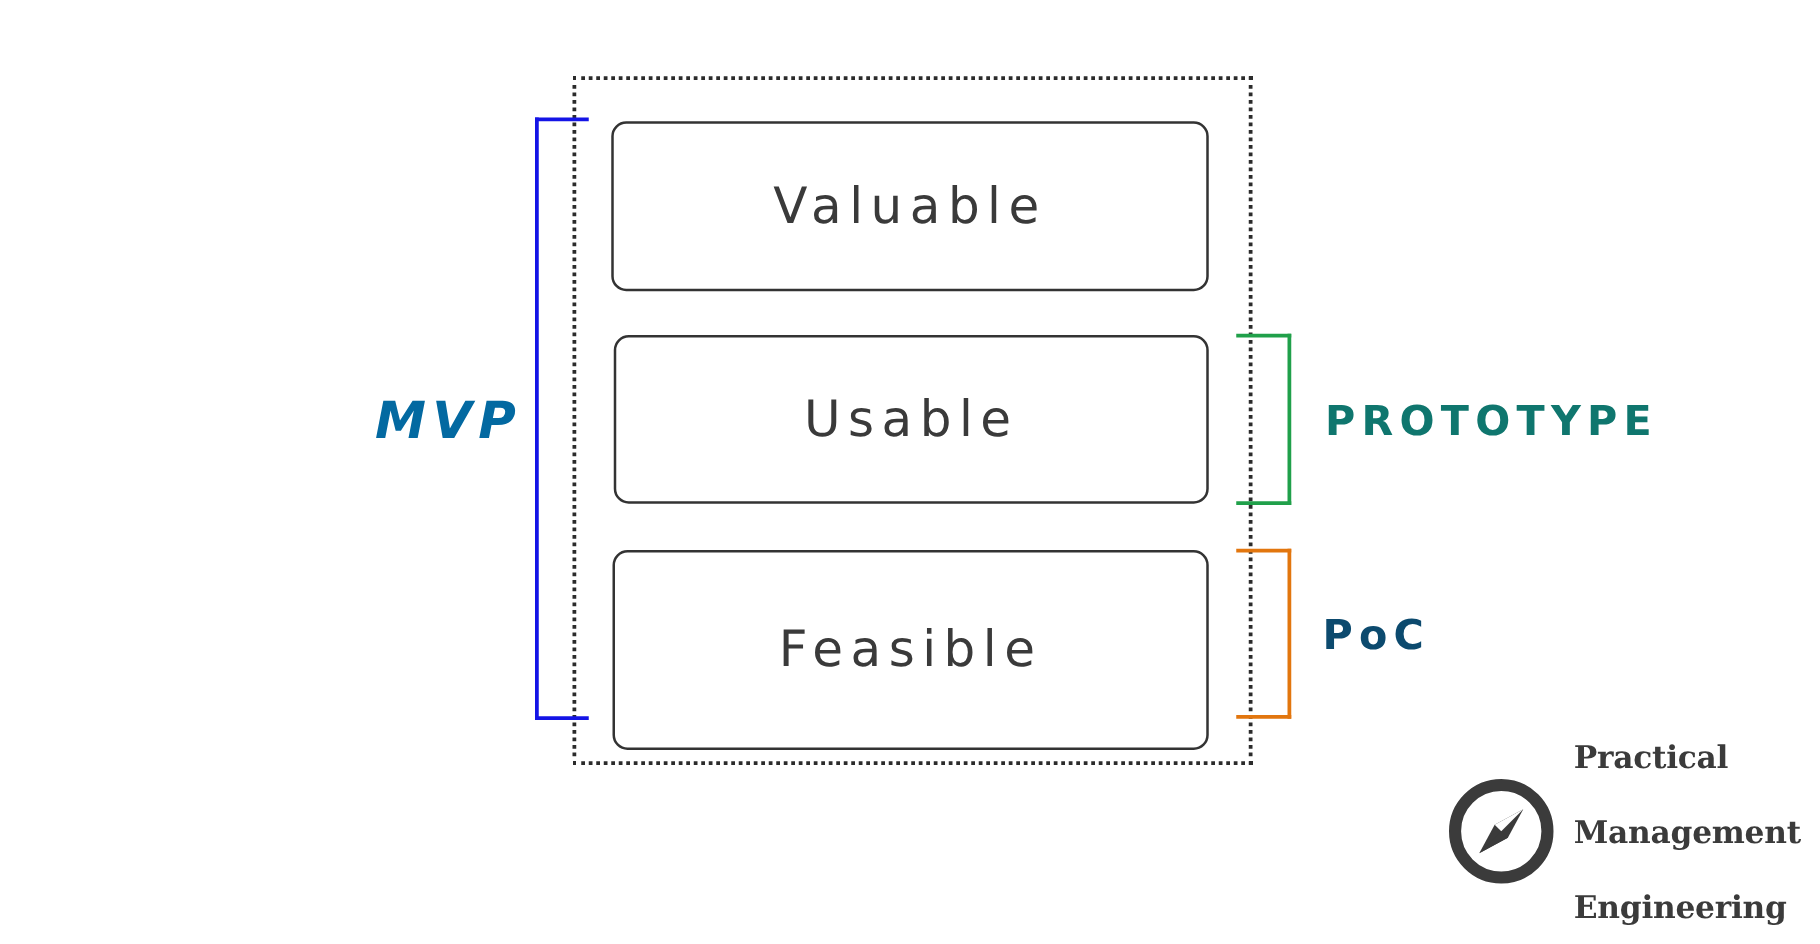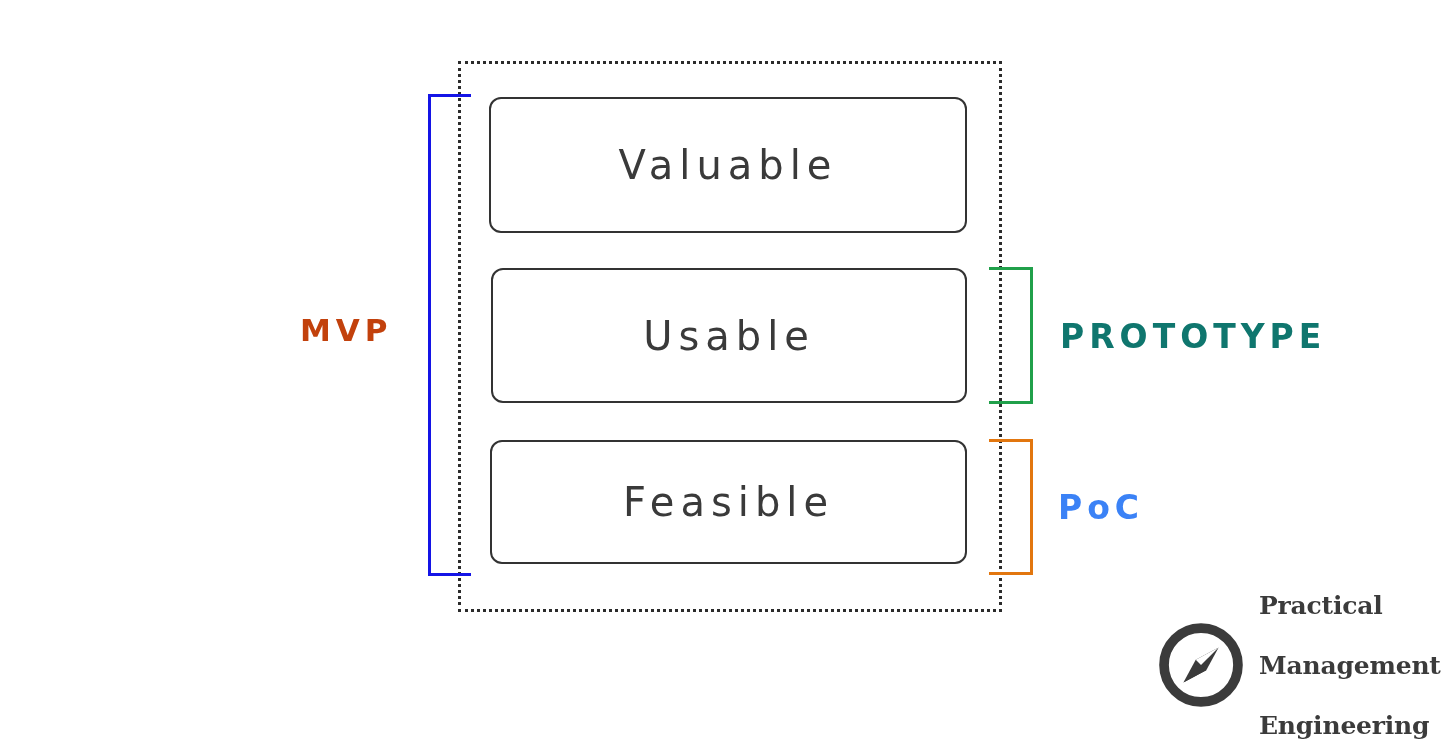--- a/index.html
+++ b/index.html
@@ -45,21 +45,21 @@
     font-family: "DejaVu Sans", "Liberation Sans", sans-serif;
     font-size: 40px;
     font-weight: 400;
     color: #3a3a3a;
     letter-spacing: 6px;
     white-space: nowrap;
   }
 
   #box-valuable { left: 489px; top: 97px;  width: 478px; height: 136px; }
   #box-usable   { left: 491px; top: 268px; width: 476px; height: 135px; }
-  #box-feasible { left: 490px; top: 440px; width: 477px; height: 124px; }
+  #box-feasible { left: 490px; top: 440px; width: 477px; height: 160px; }
 
   
   .bracket {
     position: absolute;
     box-sizing: border-box;
   }
   .bracket-left {
     
     border-left-style: solid;
     border-top-style: solid;
@@ -96,32 +96,33 @@
   
   .bracket-label {
     position: absolute;
     font-family: "DejaVu Sans", "Liberation Sans", sans-serif;
     font-weight: bold;
     white-space: nowrap;
     letter-spacing: 5px;
   }
   #label-mvp {
     left: 300px; top: 312px;
-    font-size: 31px;
-    color: #c2410c;
+    font-size: 41px;
+    color: #0369a1;
+    font-style: italic;
   }
   #label-prototype {
     left: 1060px; top: 317px;
     font-size: 33px;
     color: #0f766e;
   }
   #label-poc {
     left: 1058px; top: 488px;
     font-size: 33px;
-    color: #3b82f6;
+    color: #0c4a6e;
   }
 
   
   #logo {
     position: absolute;
     left: 1157px;
     top: 613px;
     width: 290px;
     height: 104px;
     display: flex;

